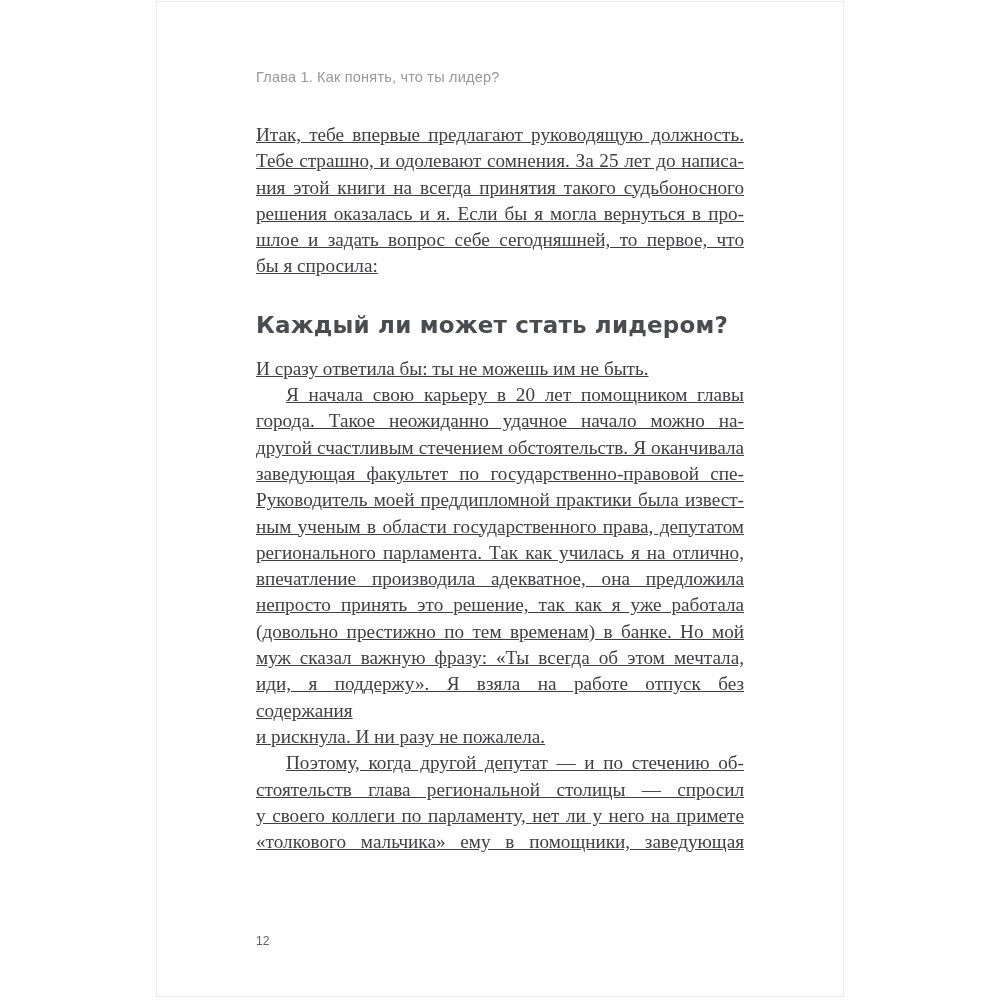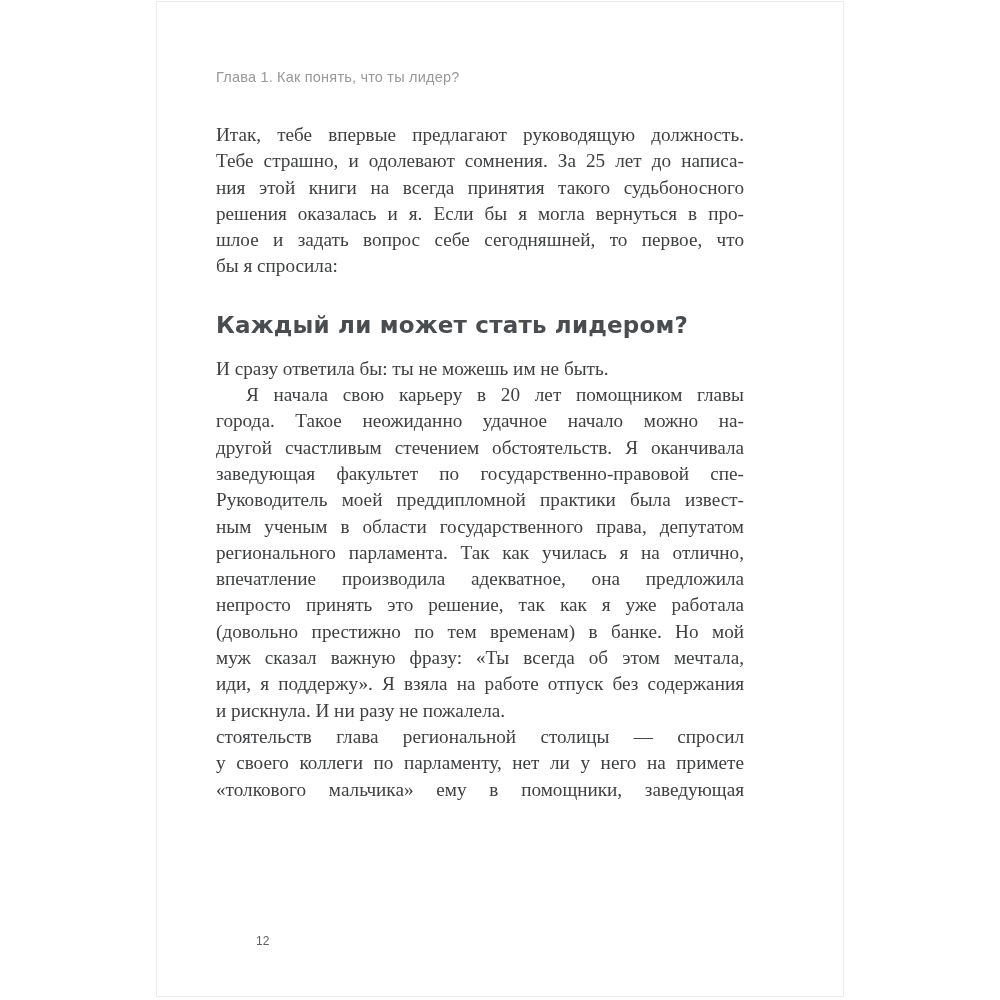--- a/index.html
+++ b/index.html
@@ -7,21 +7,21 @@
     padding: 0;
     background: #ffffff;
     width: 1000px;
   }
   .page {
     width: 688px;
     height: 996px;
     margin: 1px auto 0 auto;
     border: 1px solid #ececec;
     box-sizing: border-box;
-    padding: 67px 99px 0 59px;
+    padding: 67px 99px 0 99px;
     position: relative;
     background: #ffffff;
   }
   .running-header {
     font-family: "Liberation Sans", sans-serif;
     font-size: 14.5px;
     line-height: 17px;
     color: #97989a;
     letter-spacing: 0.2px;
   }
@@ -29,20 +29,21 @@
     margin-top: 36px;
     font-family: "Liberation Serif", serif;
     font-size: 19.2px;
     line-height: 26.3px;
     color: #3f4042;
   }
   .paragraph { margin: 0; }
   .line {
     text-align: justify;
     text-align-last: justify;
+    text-decoration: underline;
   }
   .line.no-stretch { text-align-last: left; }
   .line.indent { text-indent: 30px; }
   .section-heading {
     font-family: "DejaVu Sans", sans-serif;
     font-weight: 700;
     font-size: 23px;
     line-height: 30px;
     color: #4a4d50;
     letter-spacing: 0.2px;
@@ -85,20 +86,21 @@
         <div class="line">ным ученым в области государственного права, депутатом</div>
         <div class="line">регионального парламента. Так как училась я на отлично,</div>
         <div class="line">впечатление производила адекватное, она предложила</div>
         <div class="line">непросто принять это решение, так как я уже работала</div>
         <div class="line">(довольно престижно по тем временам) в банке. Но мой</div>
         <div class="line">муж сказал важную фразу: «Ты всегда об этом мечтала,</div>
         <div class="line">иди, я поддержу». Я взяла на работе отпуск без содержания</div>
         <div class="line no-stretch">и рискнула. И ни разу не пожалела.</div>
       </div>
       <div class="paragraph">
+        <div class="line indent">Поэтому, когда другой депутат — и по стечению об-</div>
         <div class="line">стоятельств глава региональной столицы — спросил</div>
         <div class="line">у своего коллеги по парламенту, нет ли у него на примете</div>
         <div class="line">«толкового мальчика» ему в помощники, заведующая</div>
       </div>
     </div>
 
   <div class="page-number">12</div>
 </div>
 
 </body></html>

